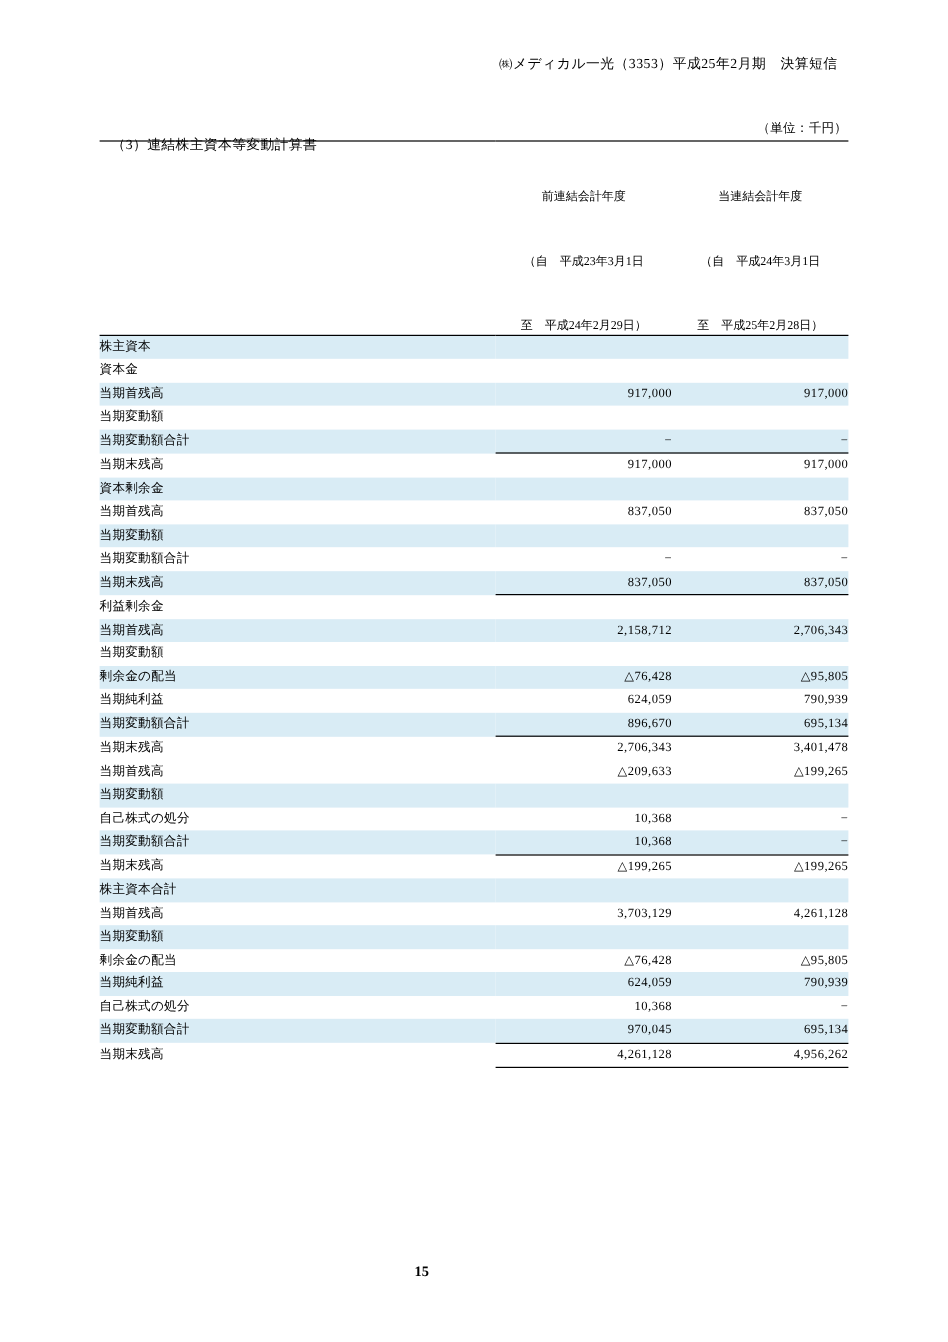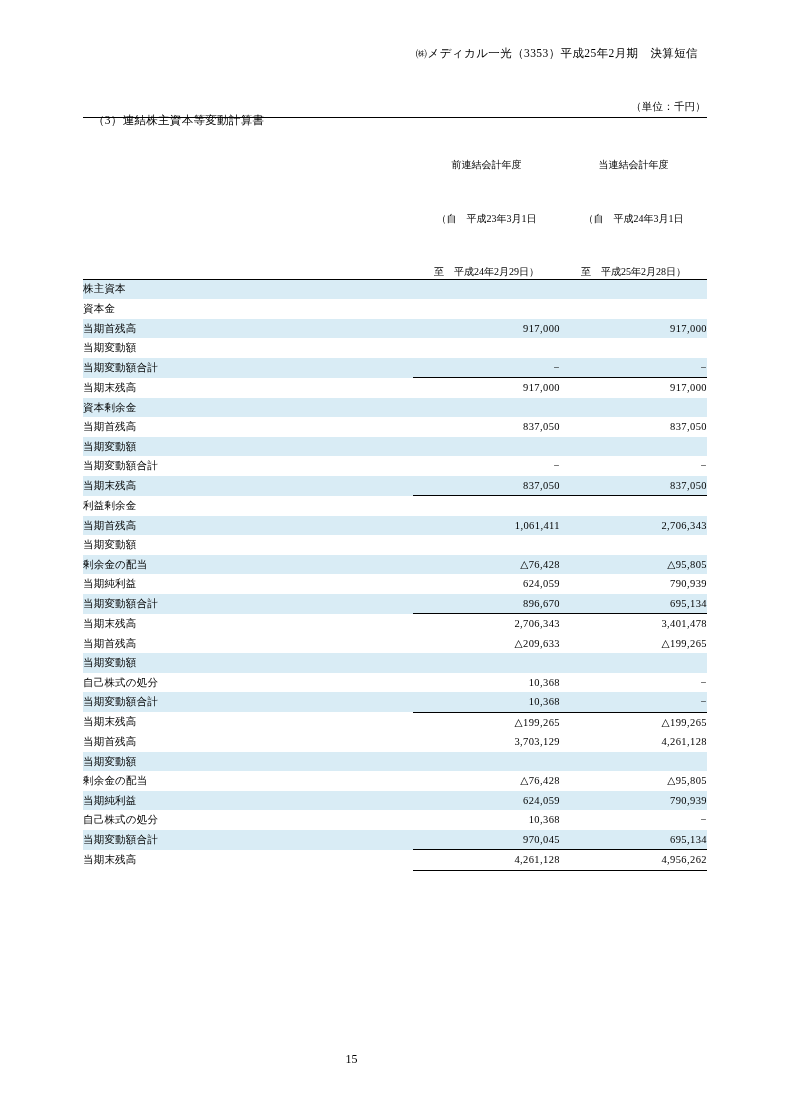--- a/index.html
+++ b/index.html
@@ -87,38 +87,39 @@
     white-space: nowrap;
     letter-spacing: 0.2px;
   }
   td.num {
     text-align: right;
     padding-right: 11px;
     white-space: nowrap;
     letter-spacing: 0.4px;
   }
   
-  .i0 { padding-left: 6px; font-family: Liberation Mono, monospace; }
+  .i0 { padding-left: 6px; }
   .i1 { padding-left: 22px; }
   .i2 { padding-left: 40px; margin-left: 40px; }
   .i3 { padding-left: 58px; }
 
   .shade td { background: #d9ecf5; }
 
   
   .ul-num { border-bottom: 0.8px solid #000; }
   .line-top-num { border-top: 0.8px solid #000; }
 
   .page-number {
     position: absolute;
     top: 1052px;
     left: 0;
     width: 703px;
     text-align: center;
     font-size: 12px;
+    font-weight: bold;
   }
 </style>
 </head>
 <body>
 
 <div class="page">
 
   <div class="doc-header">㈱メディカル一光（3353）平成25年2月期　決算短信</div>
 
   <div class="section-title">（3）連結株主資本等変動計算書</div>
@@ -202,21 +203,21 @@
           <td class="num ul-num">837,050</td>
           <td class="num ul-num">837,050</td>
         </tr>
         <tr class="r">
           <td class="lbl i1">利益剰余金</td>
           <td class="num"></td>
           <td class="num"></td>
         </tr>
         <tr class="r shade">
           <td class="lbl i2">当期首残高</td>
-          <td class="num">1,061,411</td>
+          <td class="num">2,158,712</td>
           <td class="num">2,706,343</td>
         </tr>
         <tr class="r">
           <td class="lbl i2">当期変動額</td>
           <td class="num"></td>
           <td class="num"></td>
         </tr>
         <tr class="r shade">
           <td class="lbl i3">剰余金の配当</td>
           <td class="num">△76,428</td>
@@ -255,20 +256,25 @@
         <tr class="r shade">
           <td class="lbl i3">当期変動額合計</td>
           <td class="num ul-num">10,368</td>
           <td class="num ul-num">−</td>
         </tr>
         <tr class="r">
           <td class="lbl i2">当期末残高</td>
           <td class="num">△199,265</td>
           <td class="num">△199,265</td>
         </tr>
+        <tr class="r shade">
+          <td class="lbl i1">株主資本合計</td>
+          <td class="num"></td>
+          <td class="num"></td>
+        </tr>
         <tr class="r">
           <td class="lbl i2">当期首残高</td>
           <td class="num">3,703,129</td>
           <td class="num">4,261,128</td>
         </tr>
         <tr class="r shade">
           <td class="lbl i2">当期変動額</td>
           <td class="num"></td>
           <td class="num"></td>
         </tr>

